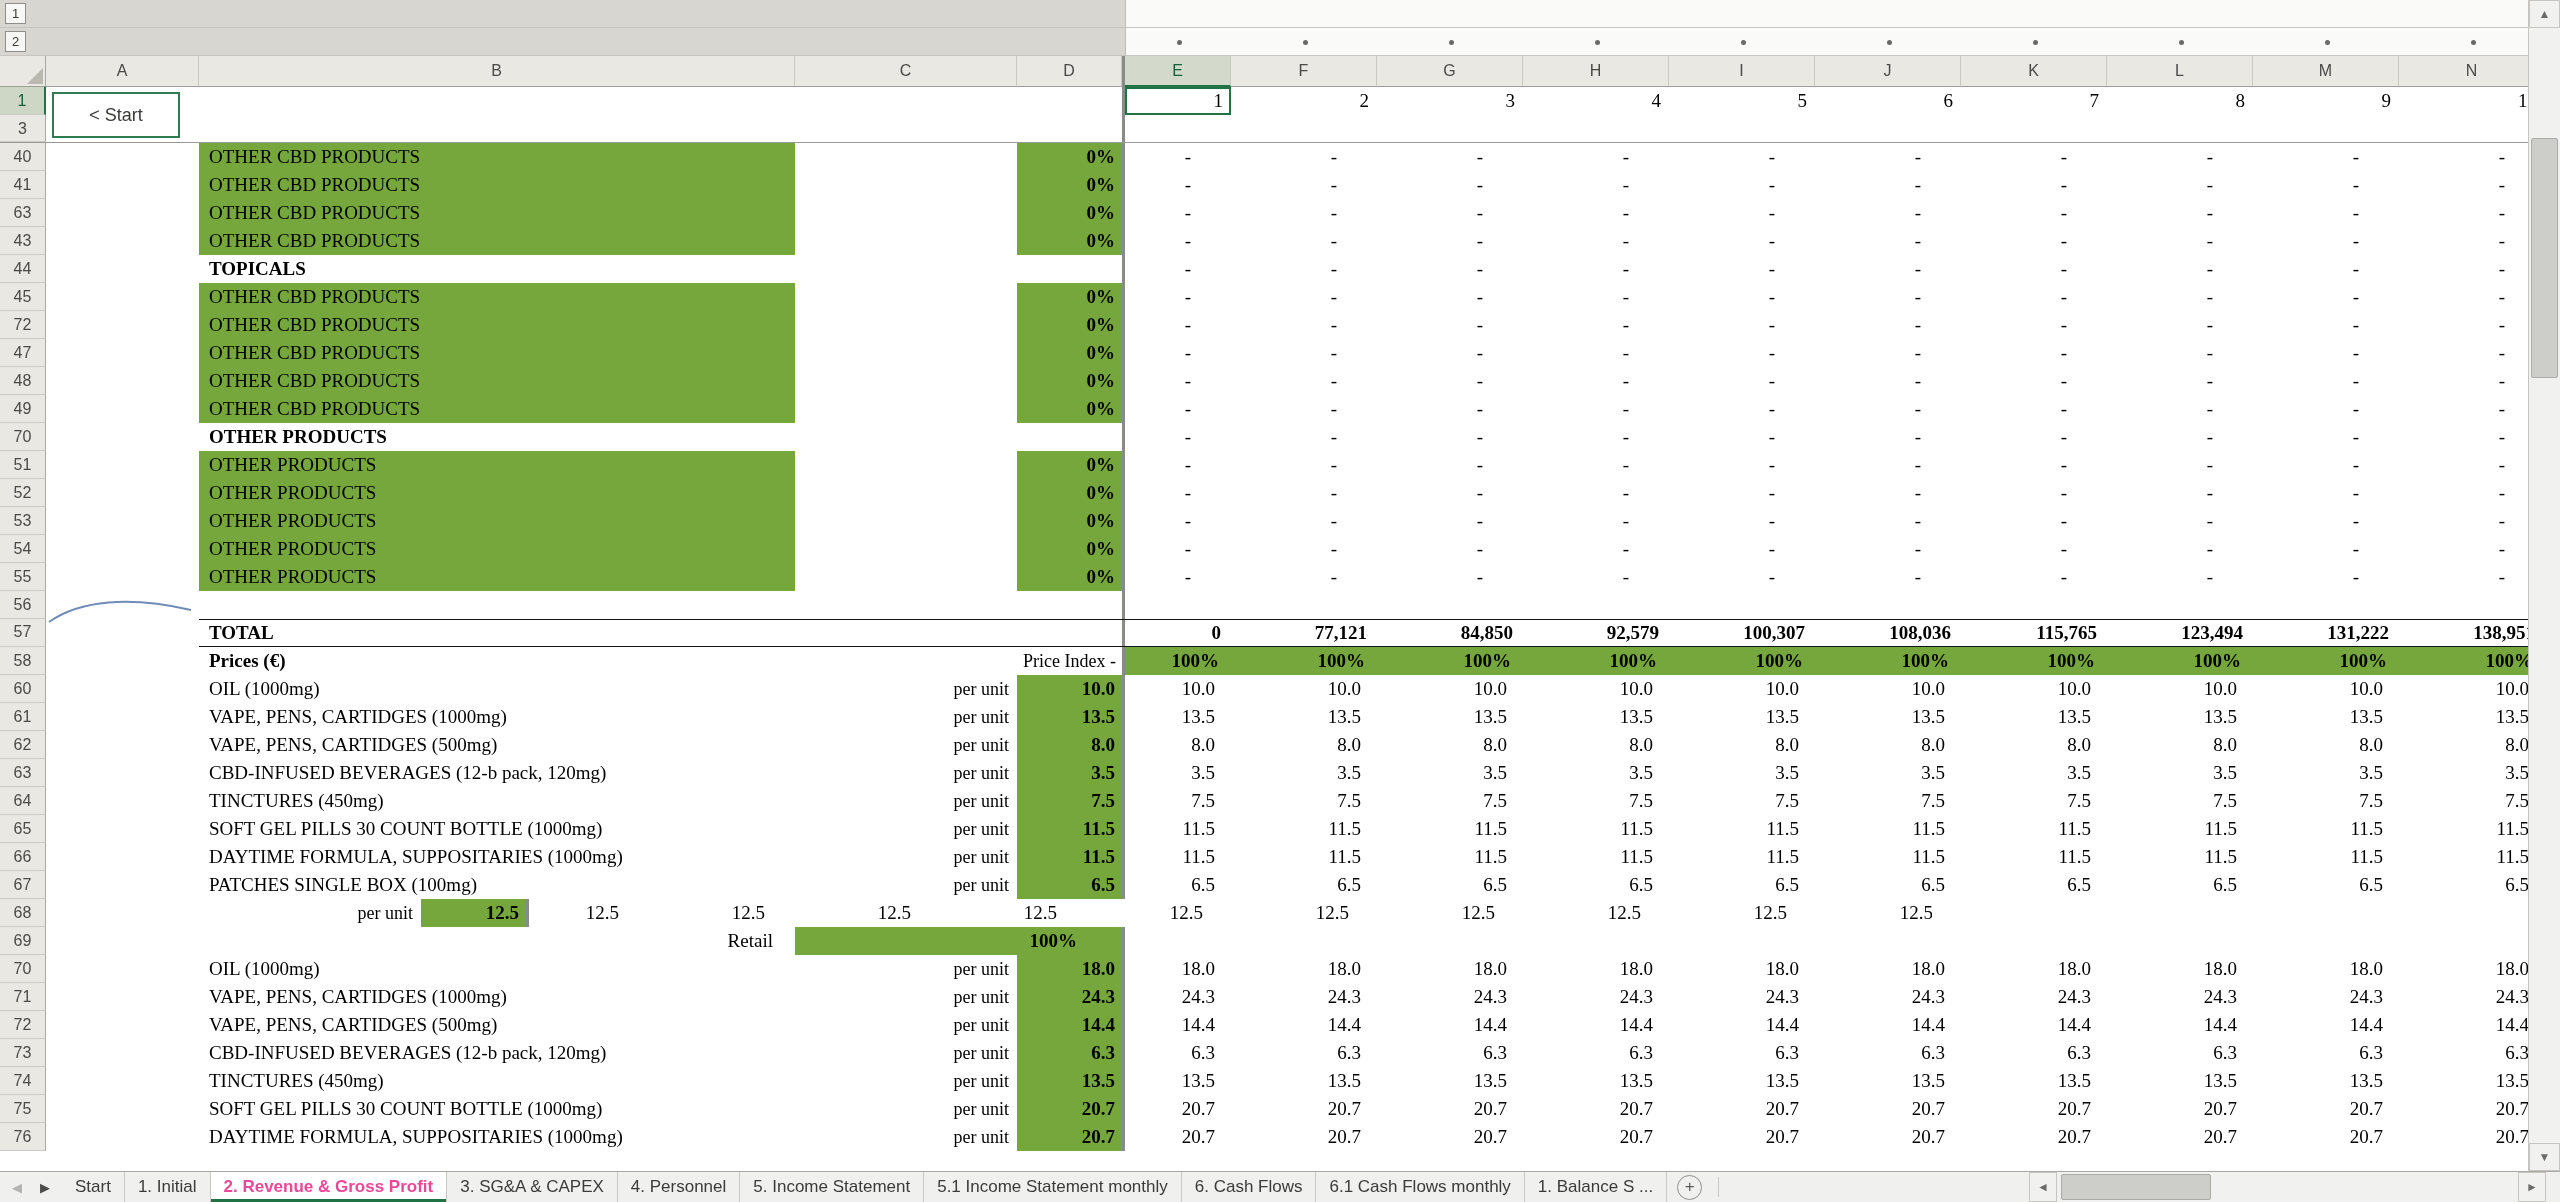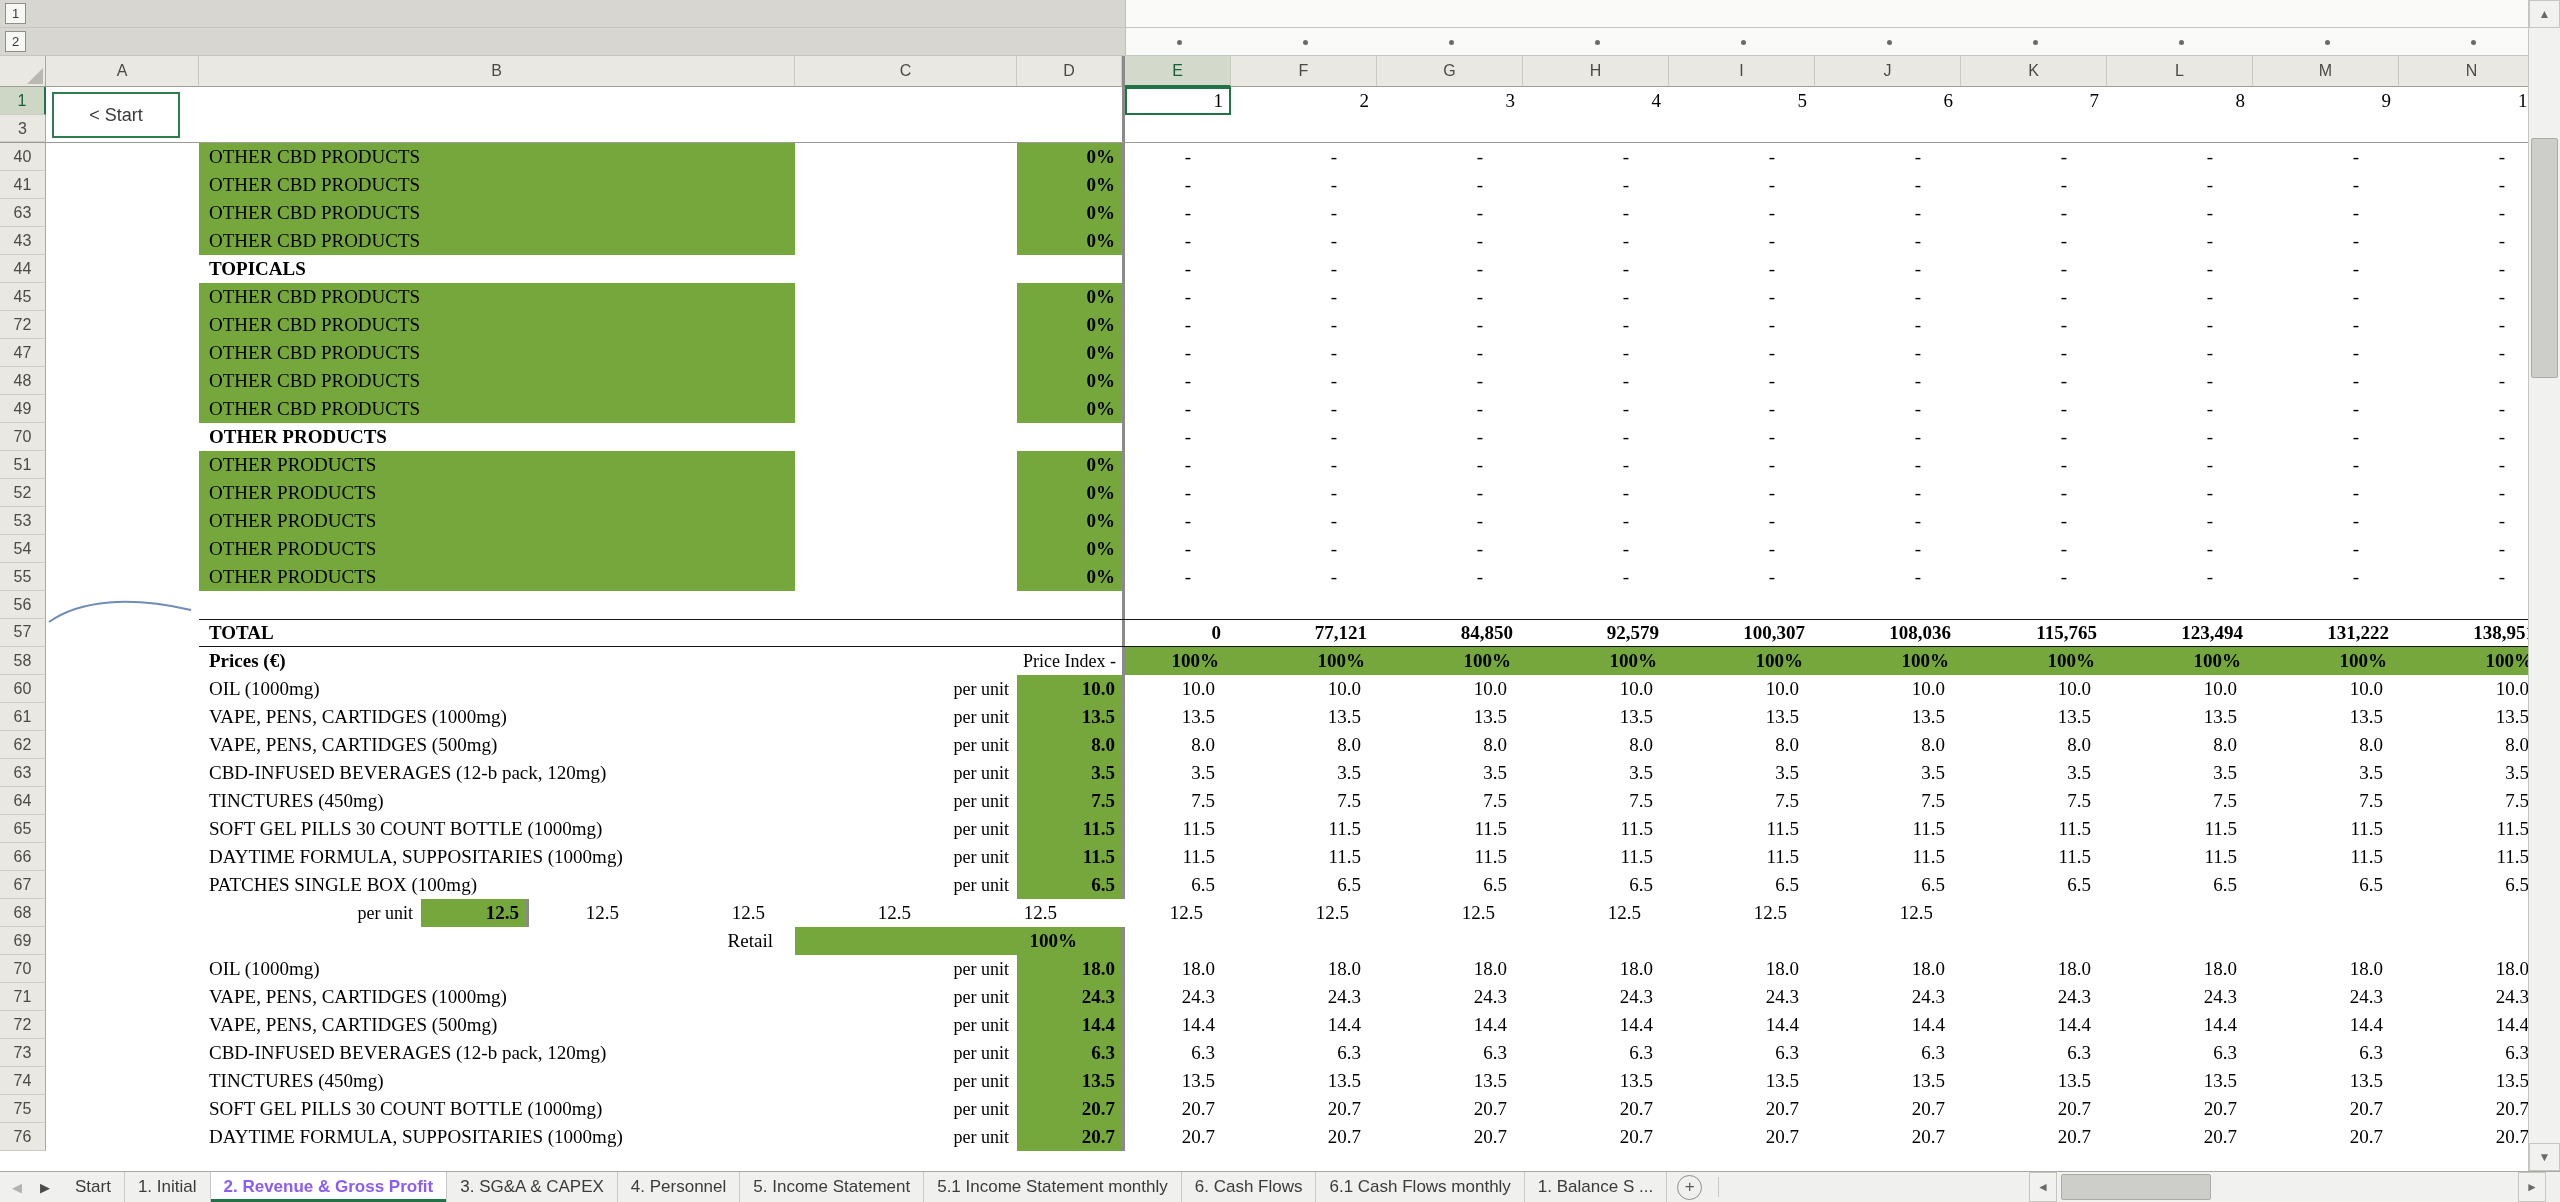--- a/index.html
+++ b/index.html
@@ -71,21 +71,21 @@
   .vthumb{position:absolute;left:2px;right:2px;top:110px;height:240px;background:#CDCDCA;border:1px solid #ABABA8;border-radius:2px}
 
   
   .tabbar{position:absolute;left:0;top:1171px;width:2560px;height:31px;background:#F0F0EE;border-top:1px solid #A9A8A4;
           display:flex;align-items:stretch;font-family:"Liberation Sans",sans-serif}
   .tabnav{display:flex;align-items:center;gap:18px;padding:0 12px;font-size:13px}
   .tabnav .prev{color:#b3b3b0}
   .tabnav .next{color:#4a4a48}
   .tabs{display:flex;align-items:stretch}
   .tab{padding:0 13px;line-height:29px;font-size:17px;color:#3b3b39;border-right:1px solid #C9C8C4;white-space:nowrap;cursor:pointer}
-  .tab.active{background:#fff;color:#8b5cf6;font-weight:bold;box-shadow:inset 0 -3px 0 #217346}
+  .tab.active{background:#fff;color:#ec4899;font-weight:bold;box-shadow:inset 0 -3px 0 #217346}
   .addsheet{align-self:center;flex:none;width:25px;height:25px;margin:0 10px;border:1px solid #908F8B;border-radius:50%;
             color:#5a5a58;font-size:17px;line-height:22px;text-align:center}
   .tabdiv{flex:none;width:1px;background:#C9C8C4;margin:5px 6px}
   .hscroll{margin-left:auto;display:flex;align-items:stretch;width:517px}
   .hscroll .sbtn{width:28px;height:auto;line-height:29px}
   .htrack{flex:1;position:relative;background:#F1F1EF}
   .hthumb{position:absolute;left:4px;top:2px;bottom:2px;width:150px;background:#CDCDCA;border:1px solid #ABABA8;border-radius:2px}
   .tabcorner{flex:none;width:14px;background:#F0F0EE}
 </style>
 </head>

